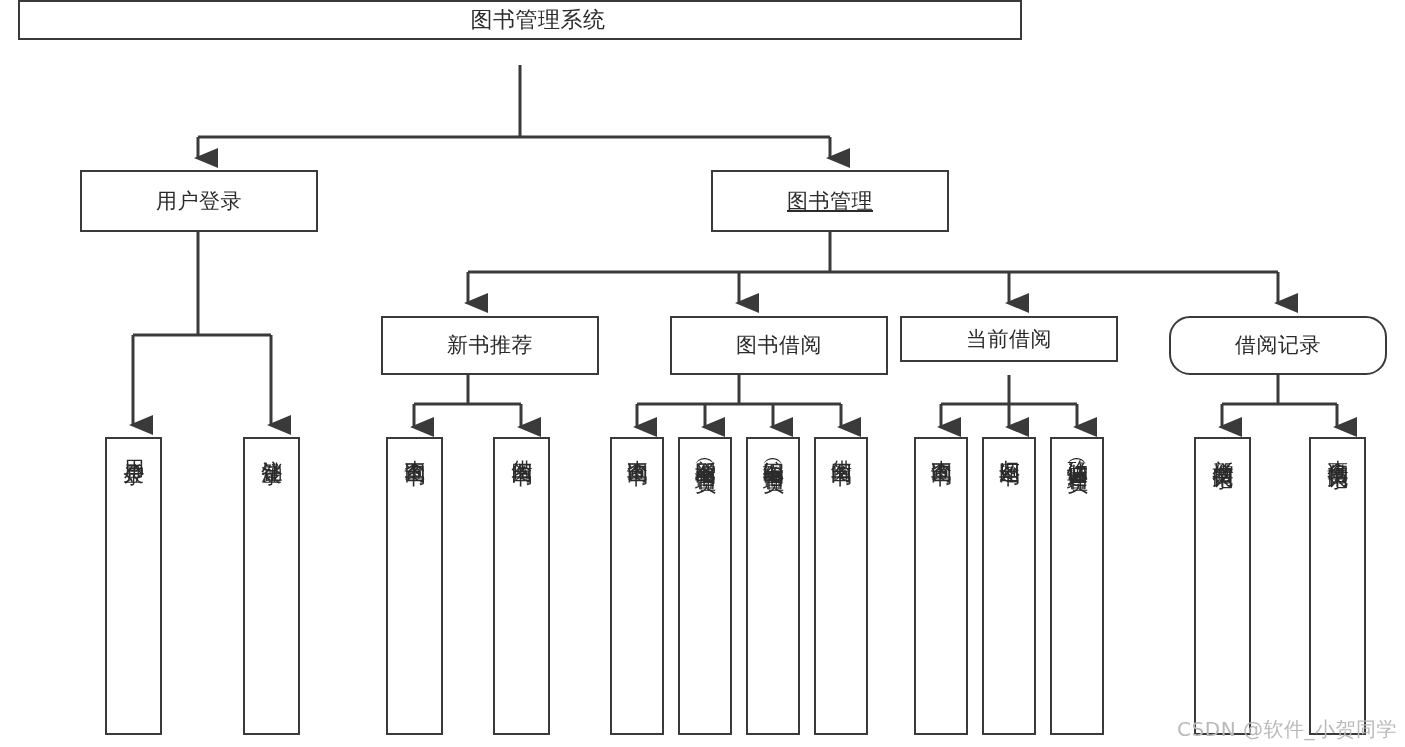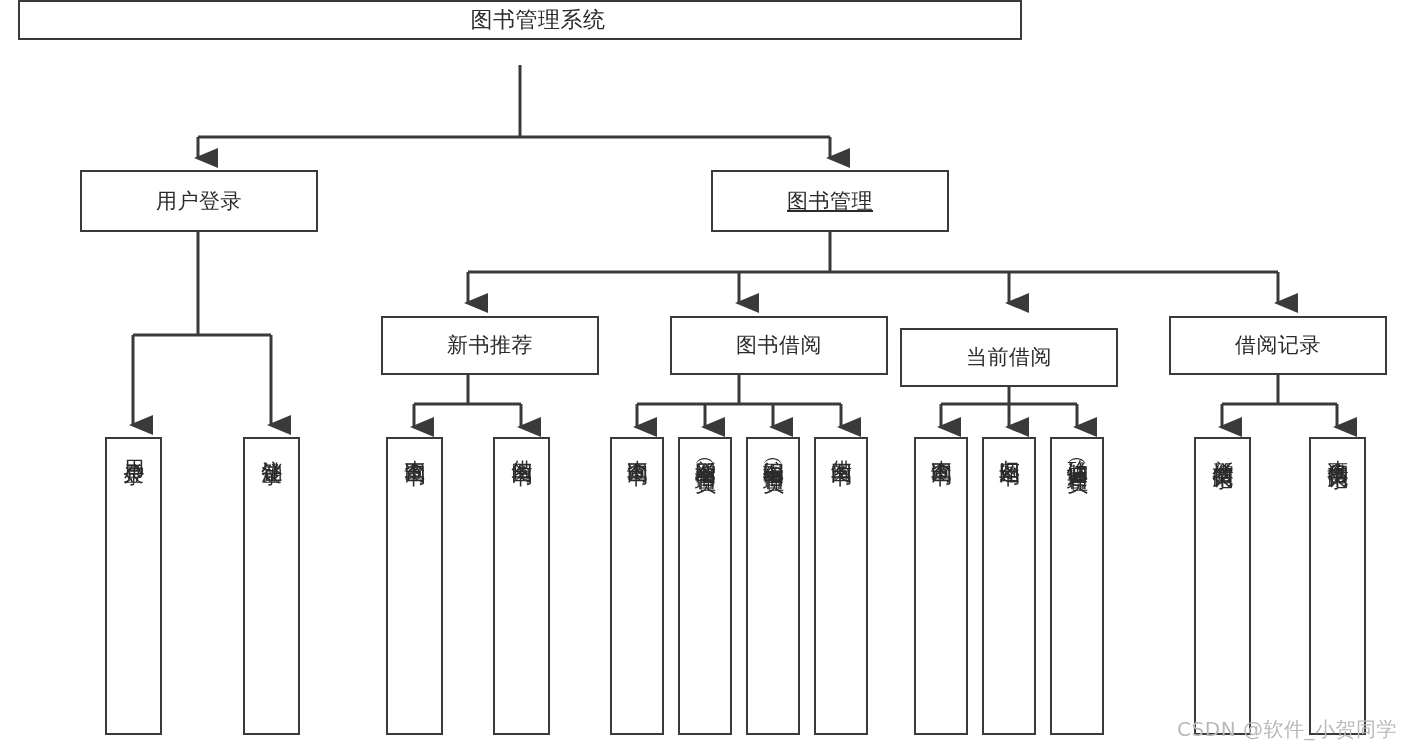--- a/index.html
+++ b/index.html
@@ -142,24 +142,24 @@
   <div class="node horiz" style="left:711px; top:170px; width:238px; height:62px;text-decoration:underline;">
     <span class="label">图书管理</span>
   </div>
 
   <div class="node horiz" style="left:360px; top:316px; width:218px; height:59px;margin-left:21px;">
     <span class="label">新书推荐</span>
   </div>
   <div class="node horiz" style="left:630px; top:316px; width:218px; height:59px;margin-left:40px;">
     <span class="label">图书借阅</span>
   </div>
-  <div class="node horiz" style="left:900px; top:316px; width:218px; height:59px;margin-top:12px;">
+  <div class="node horiz" style="left:900px; top:316px; width:218px; height:46px;">
     <span class="label">当前借阅</span>
   </div>
-  <div class="node horiz" style="left:1169px; top:316px; width:218px; height:59px;">
+  <div class="node horiz" style="left:1169px; top:316px; width:218px; height:59px;border-radius:21px;">
     <span class="label">借阅记录</span>
   </div>
 
   <div class="node vert" style="left:105px; top:437px; width:57px; height:298px;">
     <span class="label">用户登录</span>
   </div>
   <div class="node vert" style="left:243px; top:437px; width:57px; height:298px;">
     <span class="label">注销登录</span>
   </div>
 

